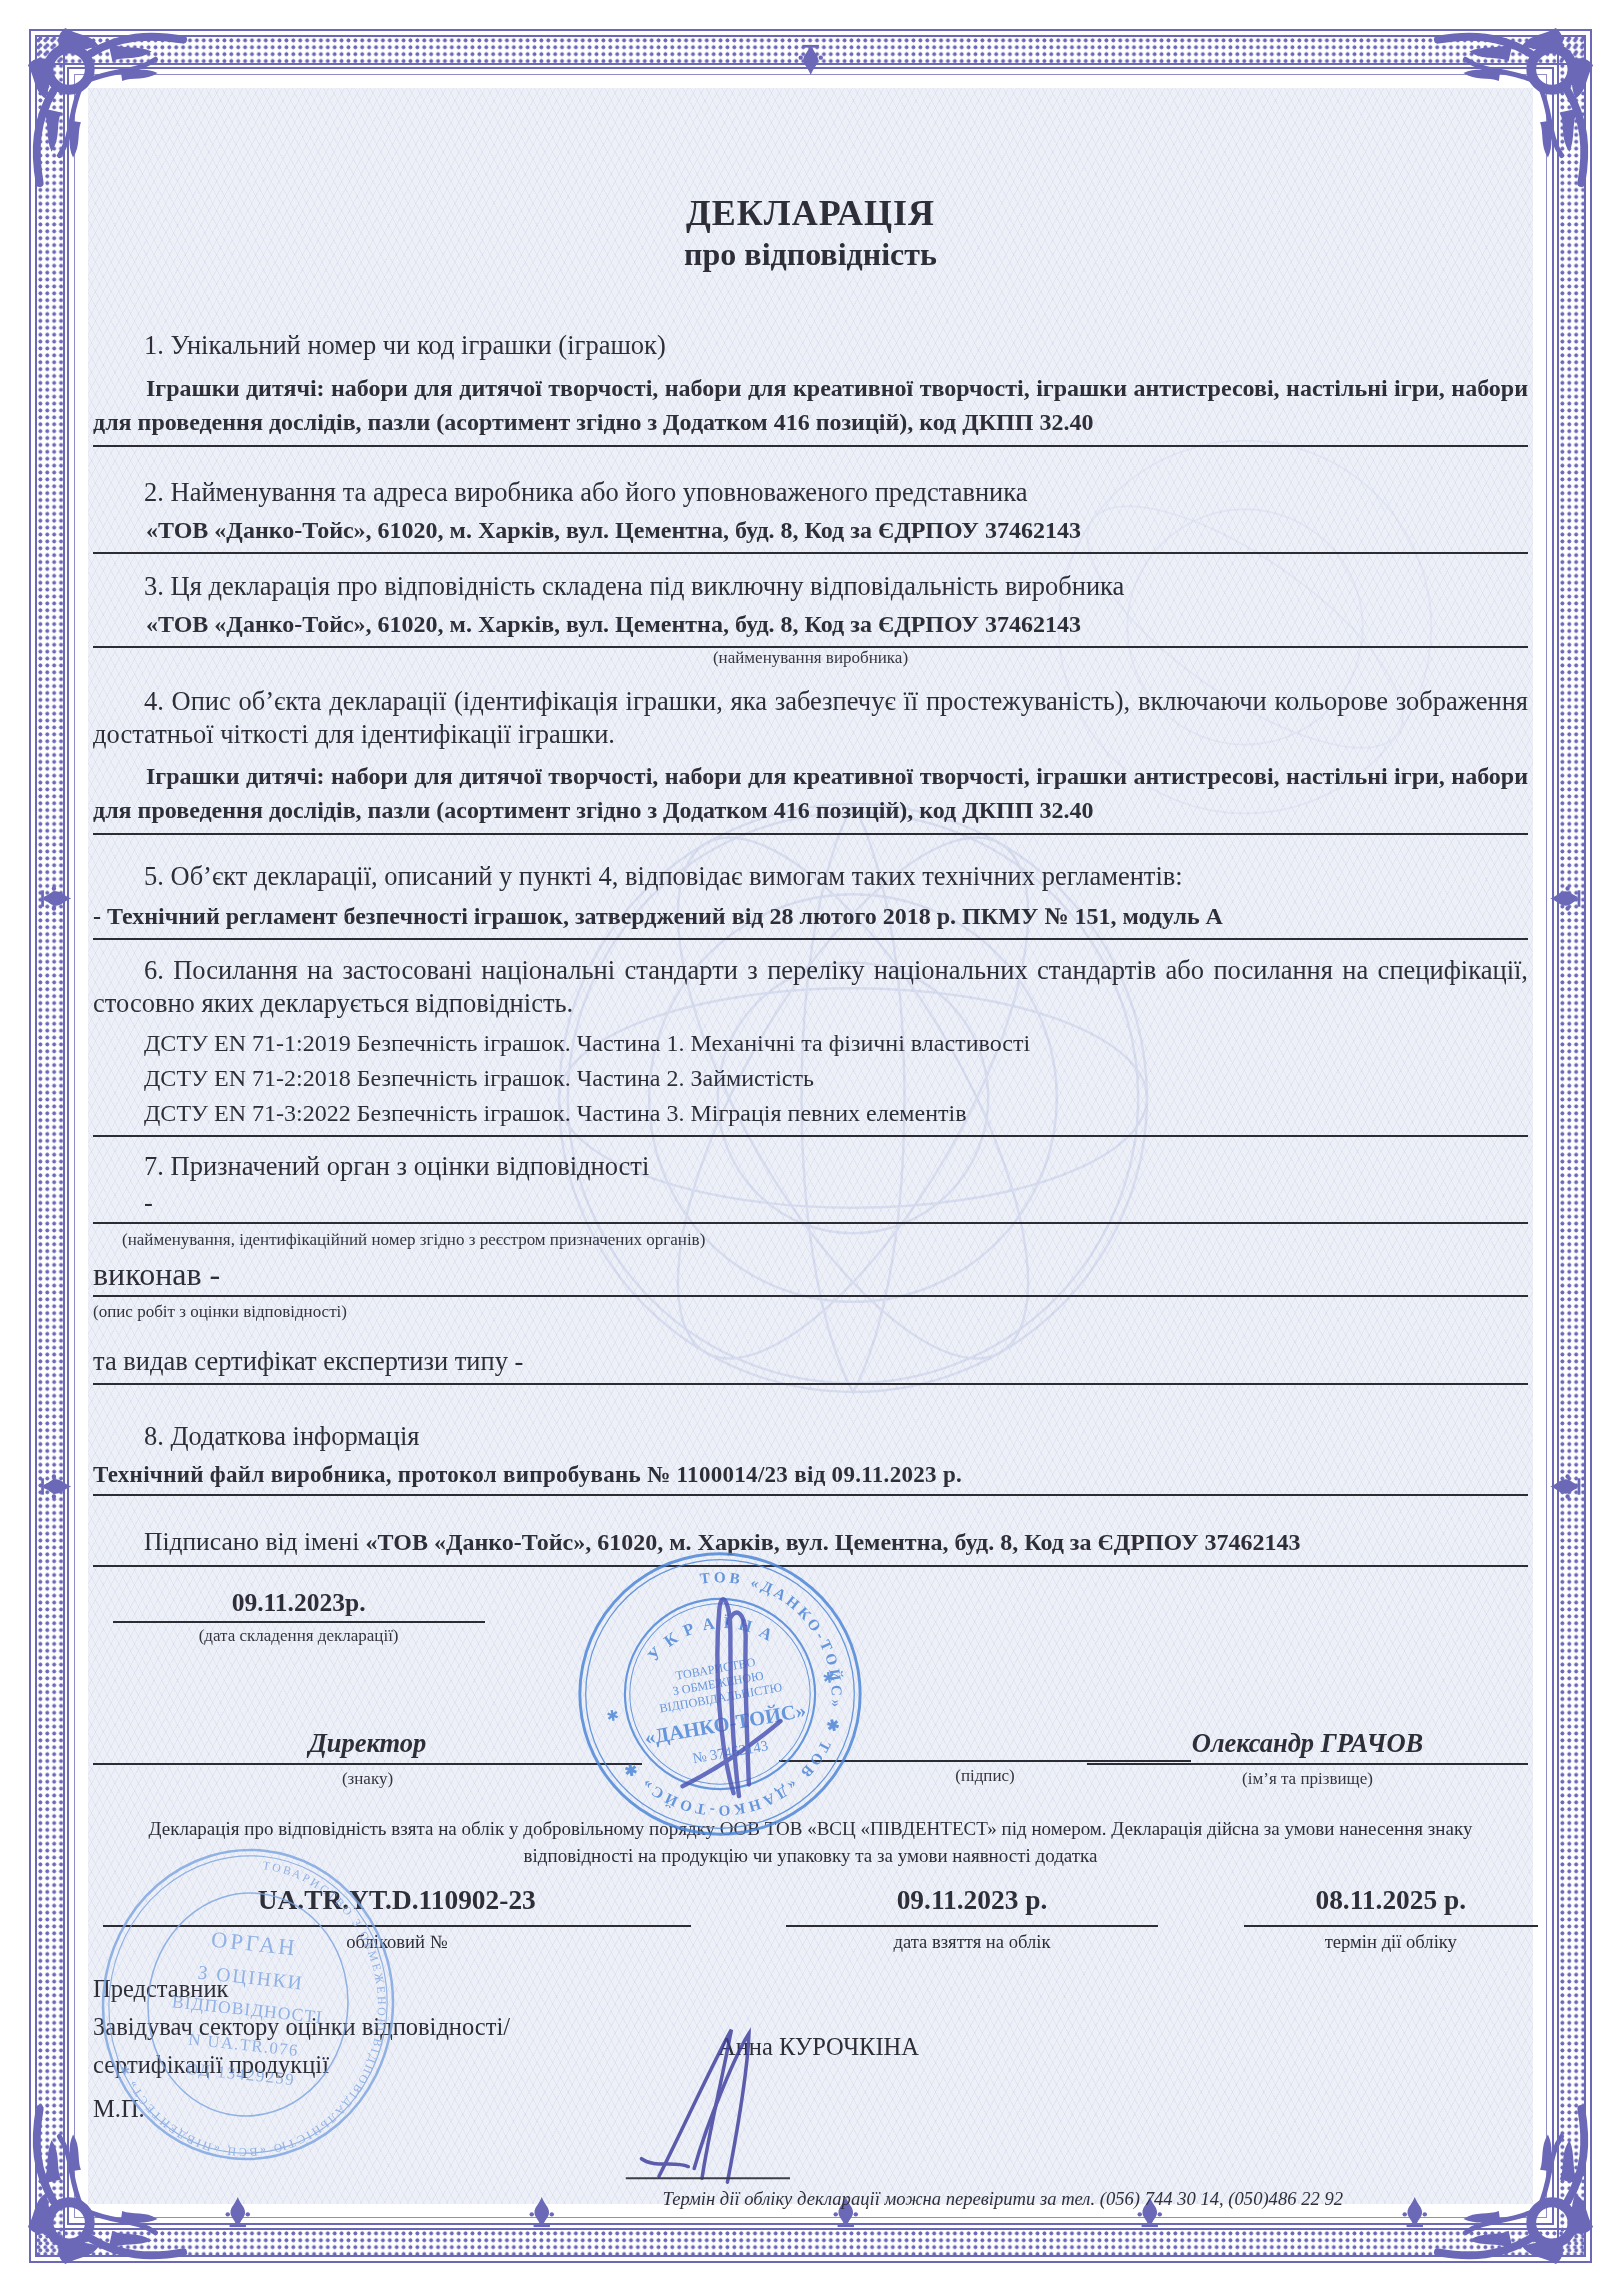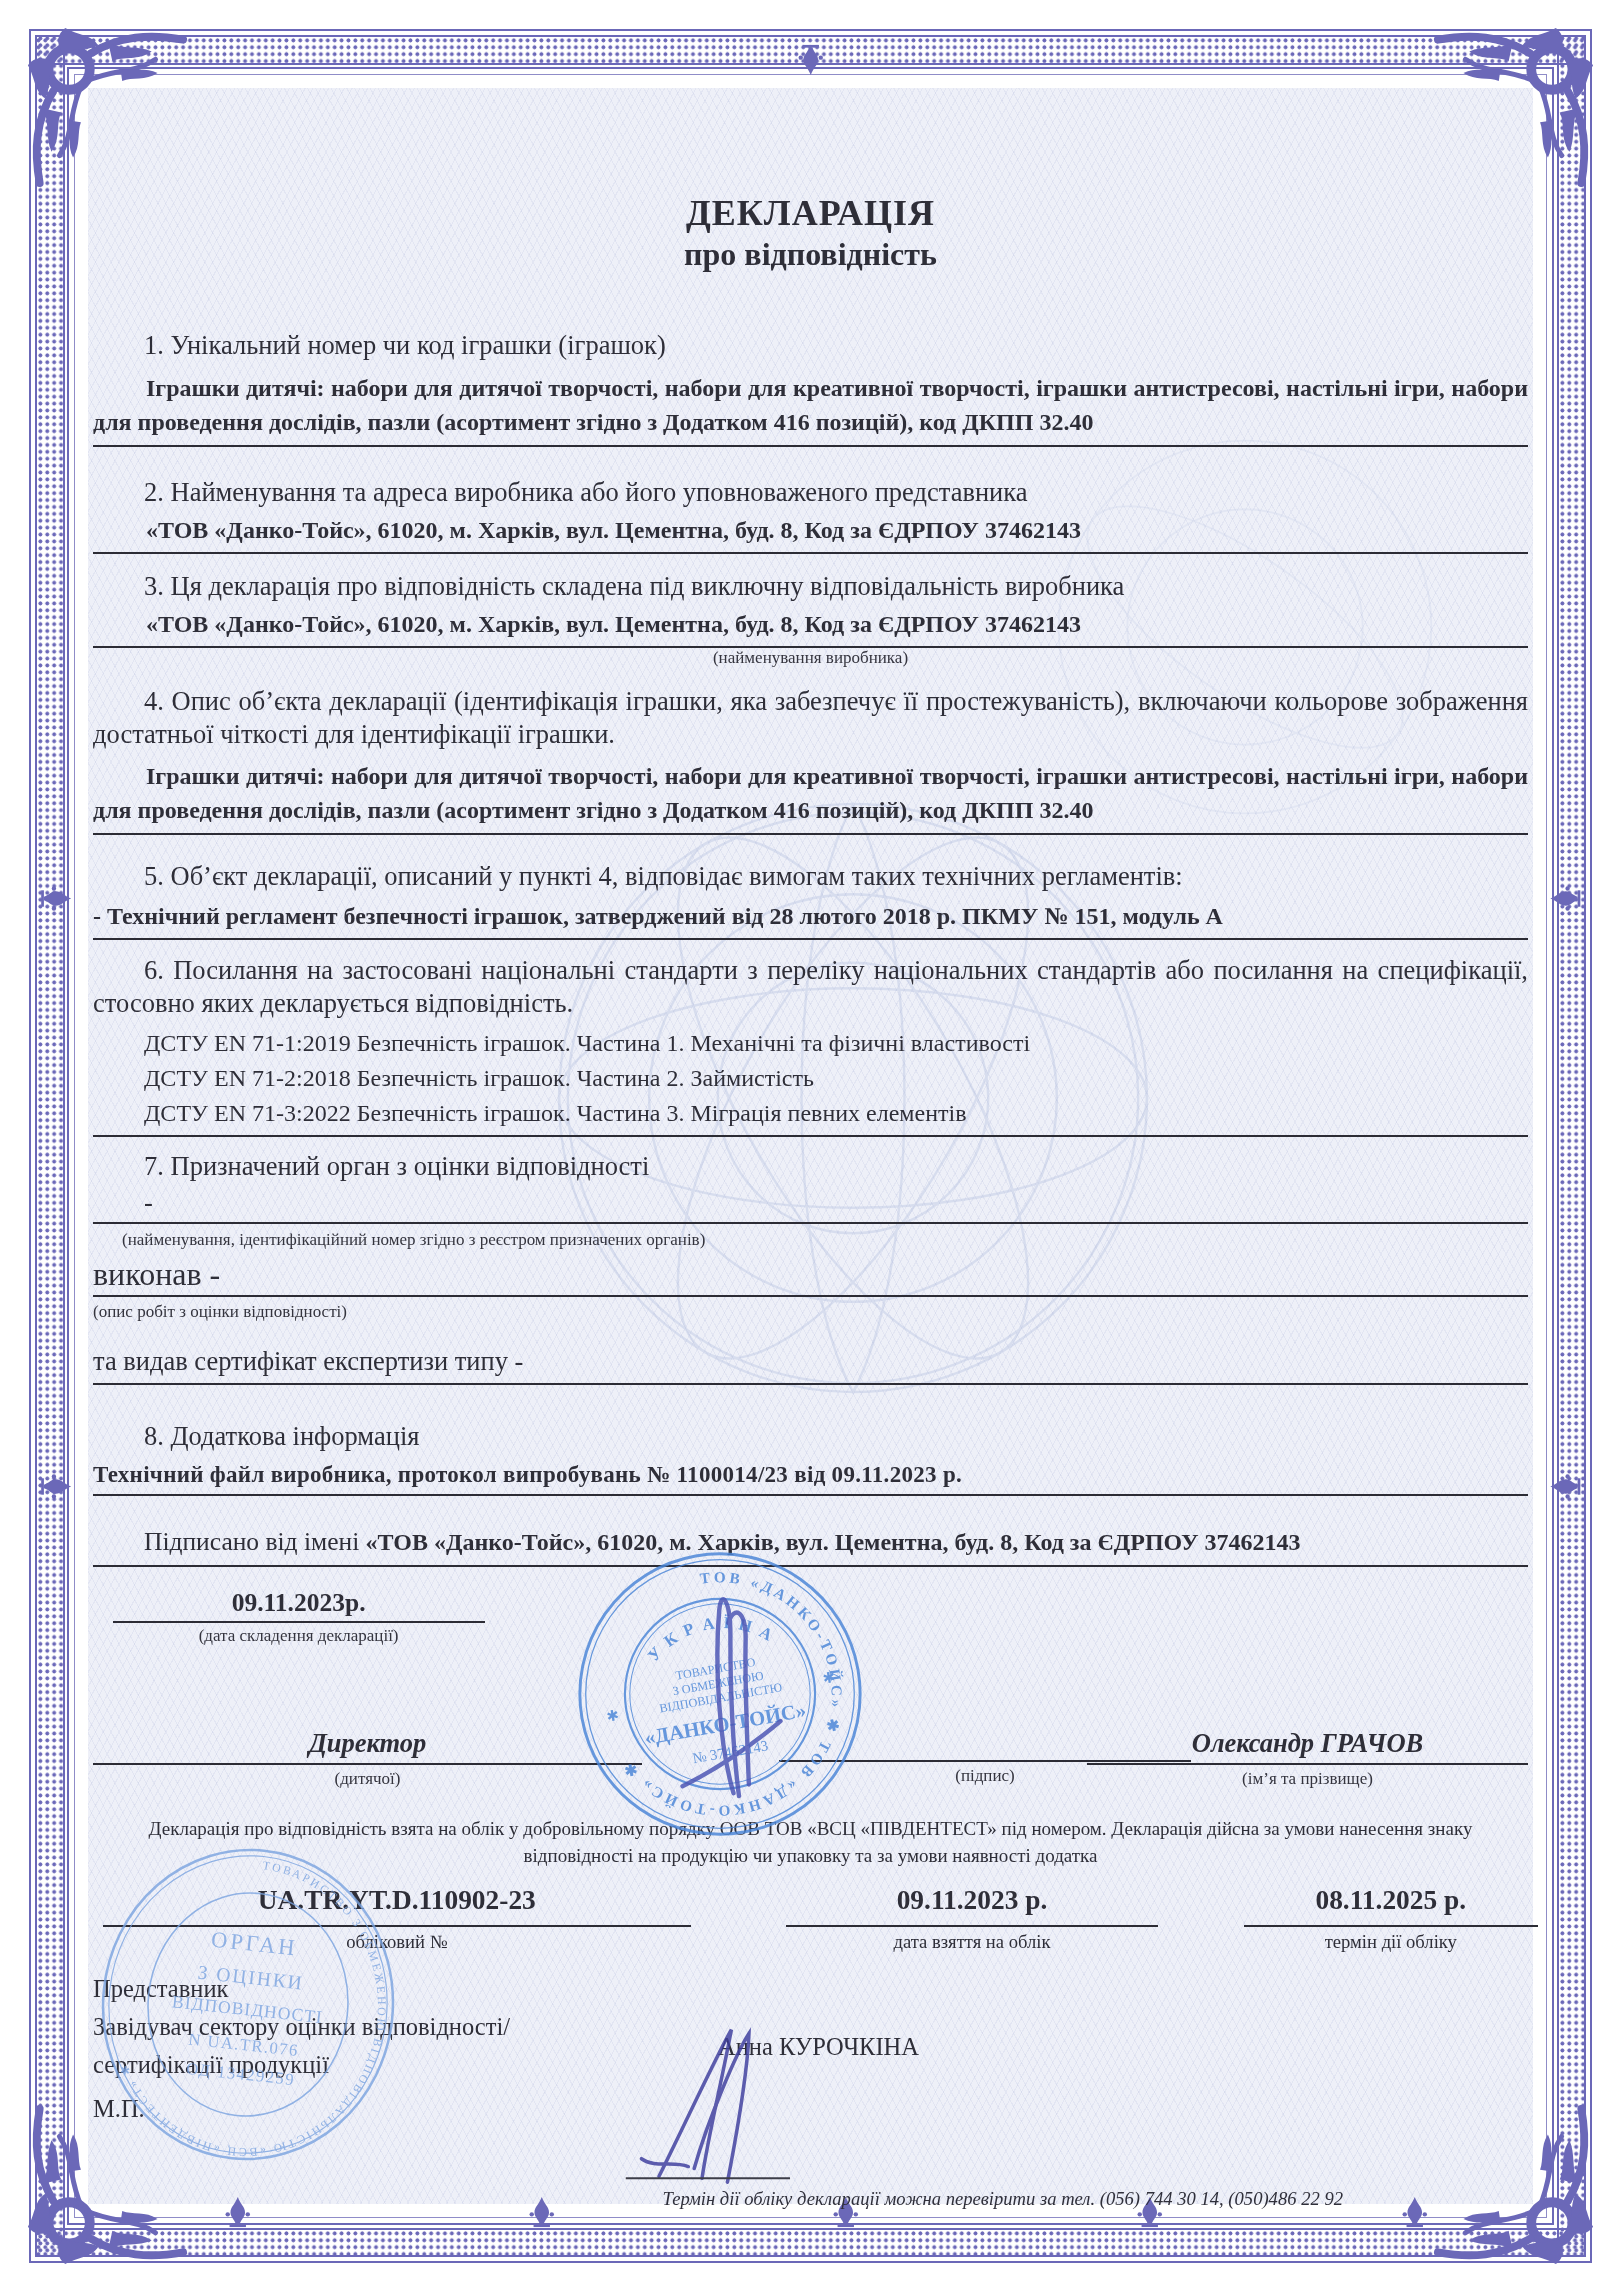--- a/index.html
+++ b/index.html
@@ -210,21 +210,21 @@
     </div>
 
     <div class="datewrap">
       <div class="dateval">09.11.2023р.</div>
       <div class="caption cap-center" style="margin-top:2.9px;">(дата складення декларації)</div>
     </div>
 
     <div class="signrow" style="margin-top:82px;">
       <div class="col" style="left:0;width:549px;">
         <div class="sig-name">Директор</div>
-        <div class="caption cap-center" style="margin-top:3.9px;">(дитячої)</div>
+        <div class="caption cap-center" style="margin-top:3.9px;">(знаку)</div>
       </div>
       <div class="col" style="left:686px;width:412px;">
         <div class="sig-blank"></div>
         <div class="caption cap-center" style="margin-top:3.9px;">(підпис)</div>
       </div>
       <div class="col" style="right:0;width:441px;">
         <div class="sig-name">Олександр ГРАЧОВ</div>
         <div class="caption cap-center" style="margin-top:3.9px;">(ім’я та прізвище)</div>
       </div>
     </div>

